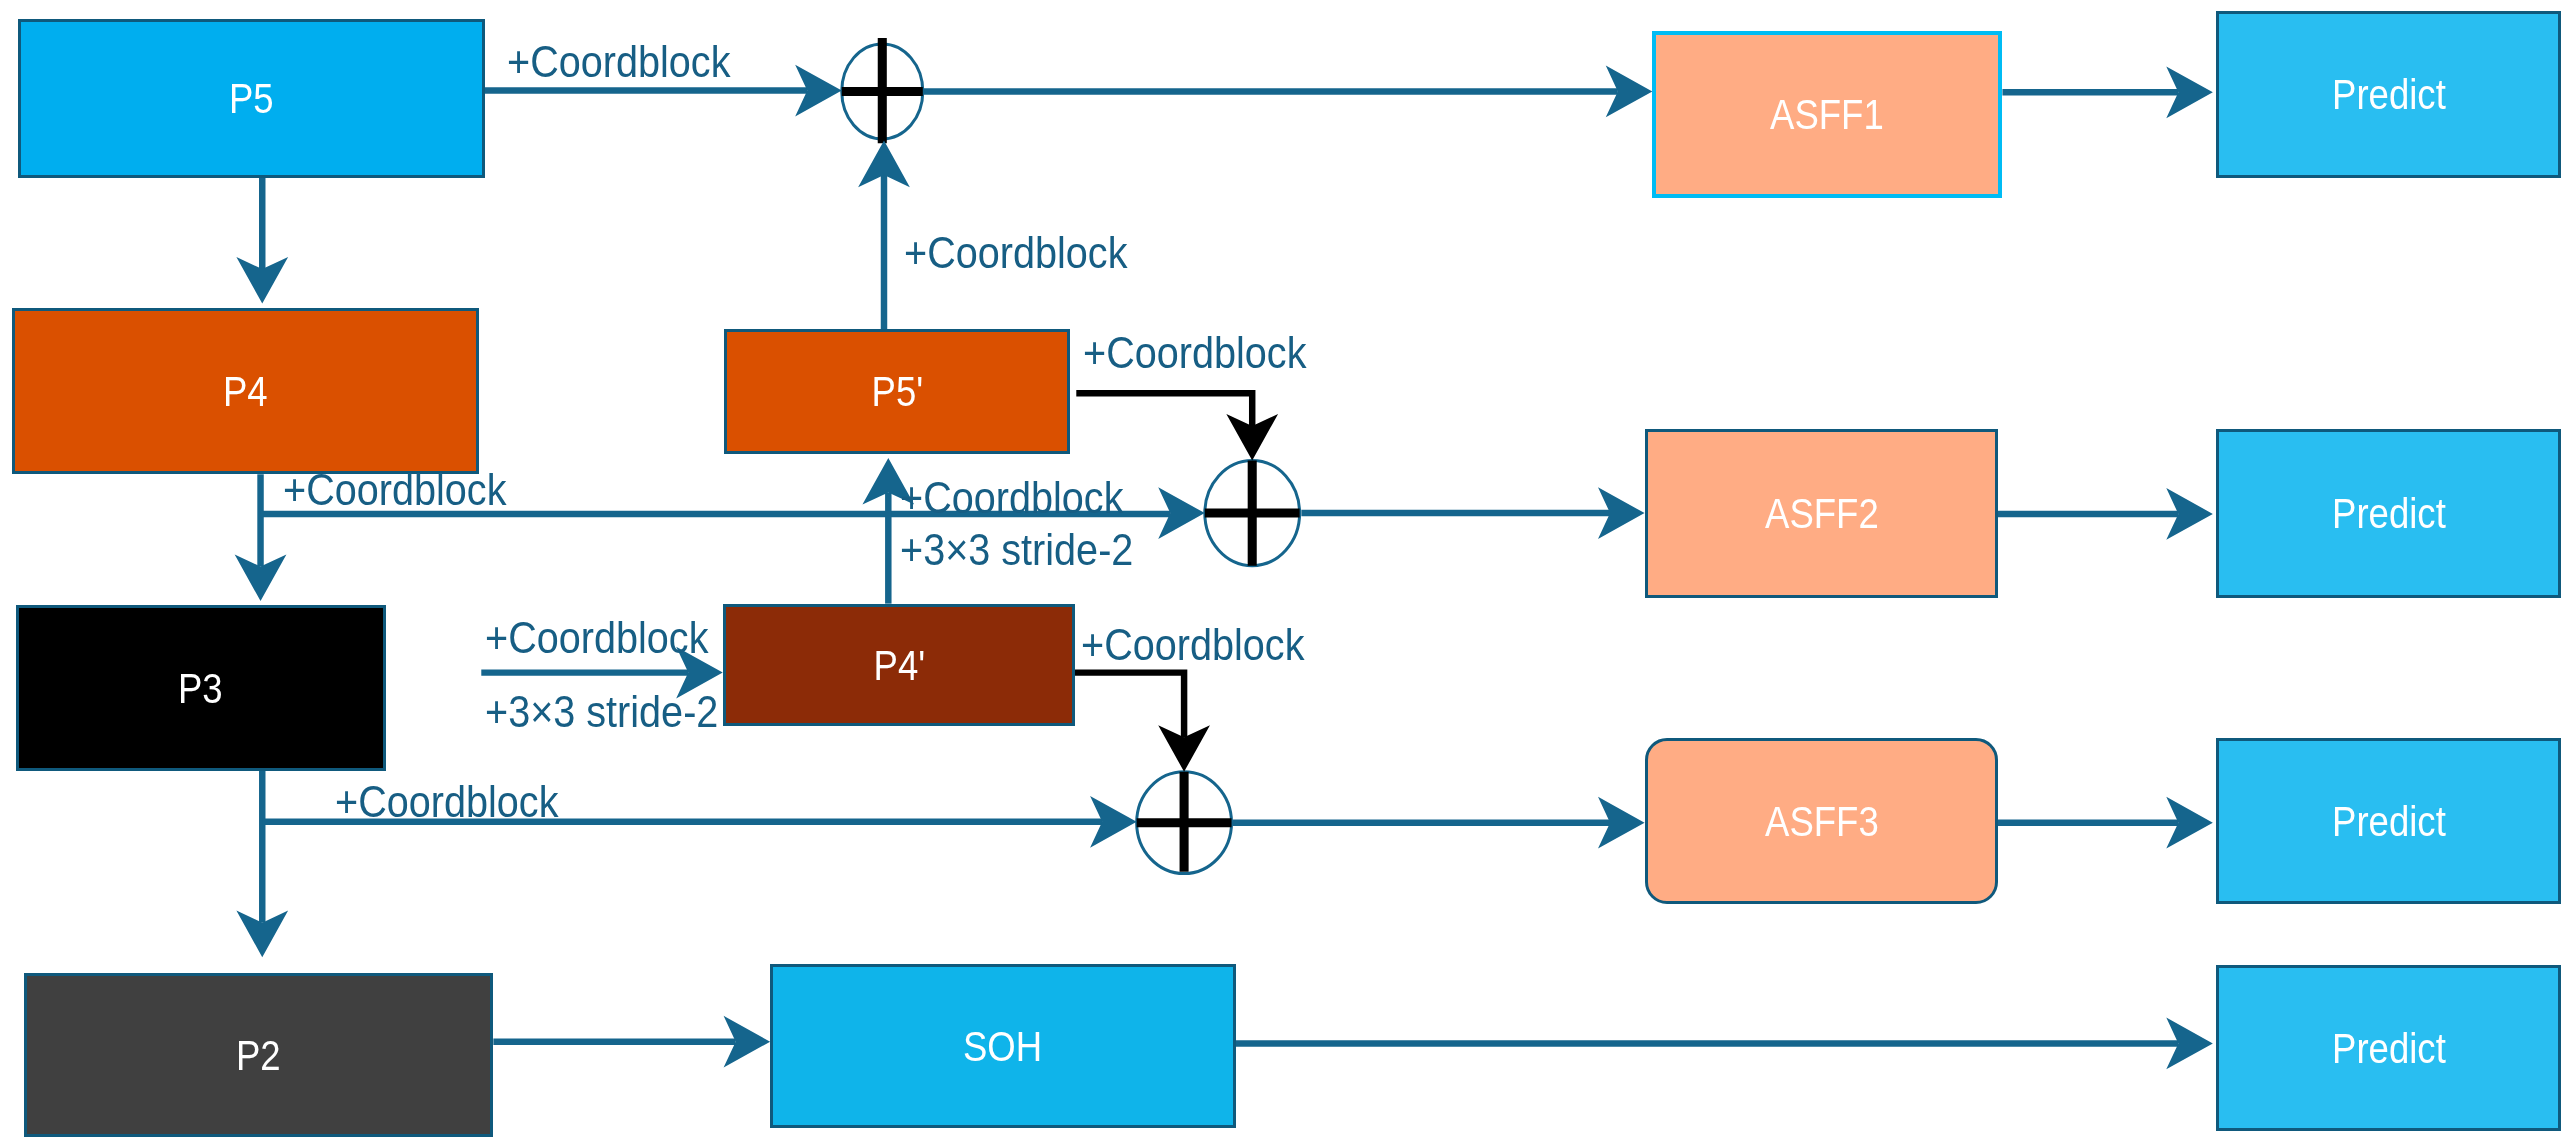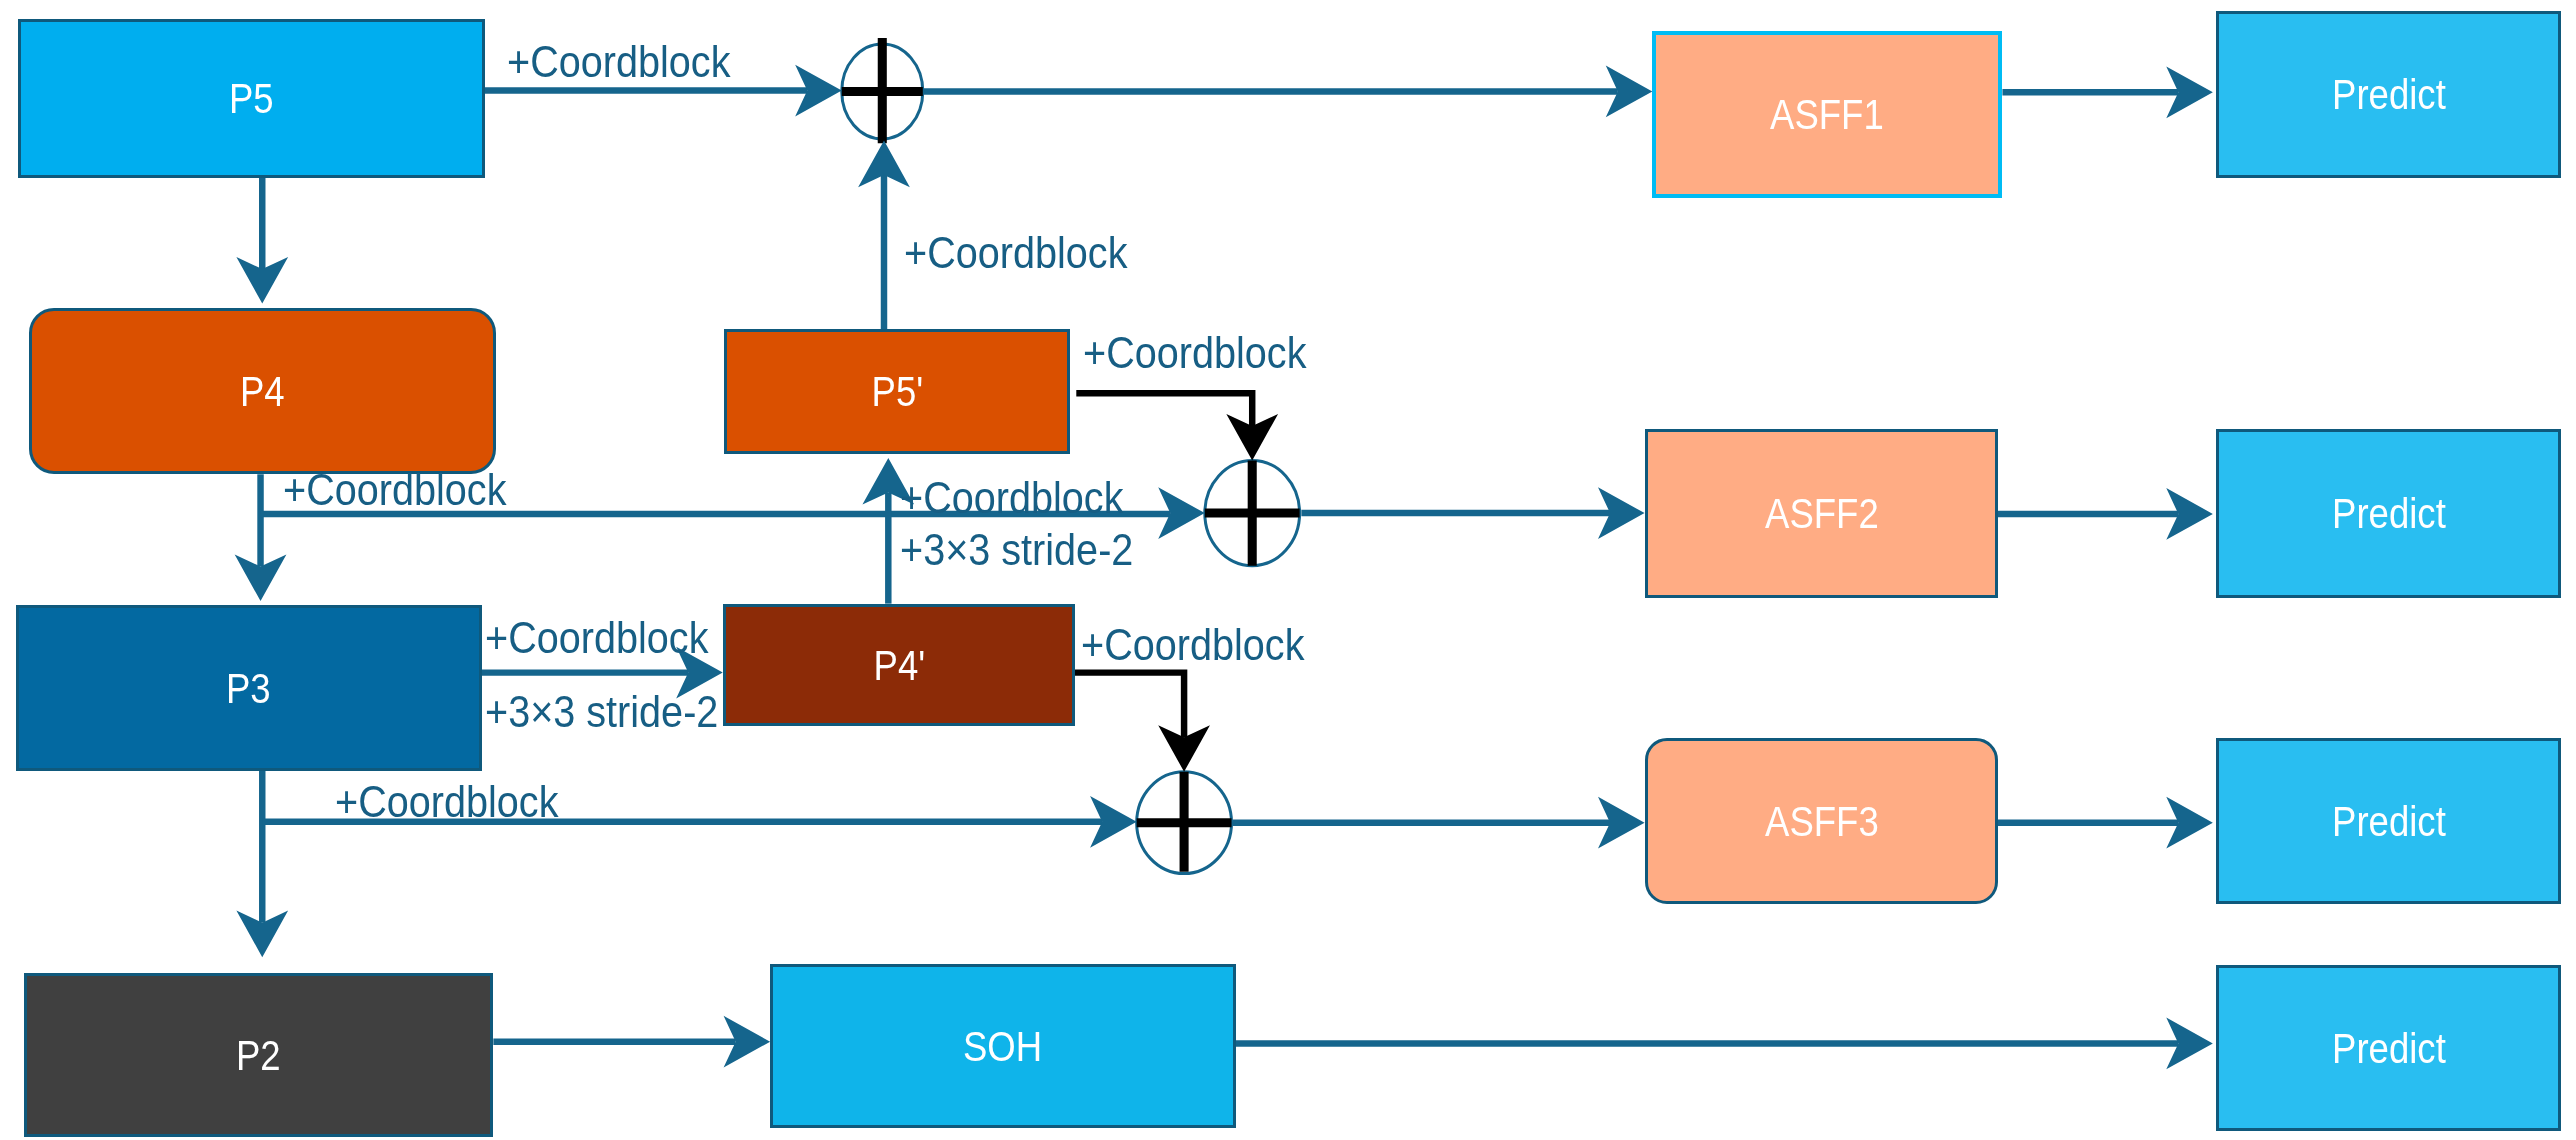--- a/index.html
+++ b/index.html
@@ -12,22 +12,22 @@
   .sum-cross{stroke:#000000;stroke-width:10.5;fill:none;}
   .ah-t{fill:#15658D;}
   .ah-b{fill:#000000;}
   .box{position:absolute;display:flex;align-items:center;justify-content:center;
        box-sizing:border-box;border:3.4px solid #0F597C;}
   .box .lbl{color:#ffffff;font-size:43px;transform:scaleX(.85);white-space:nowrap;}
   .elabel{position:absolute;color:#175E84;font-size:45px;line-height:1.05;
           transform:scaleX(.88);transform-origin:left top;white-space:nowrap;}
   
   .b-p5   {left:18px;  top:19px;  width:467px;height:159px;background:#00AEEF;}
-  .b-p4   {left:29px;  top:308px; width:467px;height:166px;background:#DA5000;border-radius:25px;}
-  .b-p3   {left:15.5px;  top:605px; width:466px;height:166px;background:#0369a1;text-align:right;}
+  .b-p4   {left:12px;  top:308px; width:467px;height:166px;background:#DA5000;}
+  .b-p3   {left:15.5px;  top:605px; width:370px;height:166px;background:#000000;text-align:right;}
   .b-p2   {left:24px;  top:961px;width:469px;height:164px;background:#404040;margin-top:12px;}
   .b-p5p  {left:724px; top:329px; width:346px;height:125px;background:#DA5000;}
   .b-p4p  {left:723px; top:604px; width:352px;height:122px;background:#8C2B07;}
   .b-soh  {left:770px; top:964px;width:466px;height:164px;background:#0FB4EA;}
   .b-asff1{left:1652px;top:11.2px;  width:350px;height:167px;background:#FFAC84;border-color:#00BCF4;border-width:4.3px;margin-top:20px;}
   .b-asff2{left:1645px;top:429px; width:353px;height:169px;background:#FFAC84;justify-content:center;}
   .b-asff3{left:1645px;top:738px; width:353px;height:166px;background:#FFAC84;border-radius:22px;}
   .b-pr1  {left:2216px;top:11.2px;  width:345px;height:167px;background:#29BEF1;}
   .b-pr2  {left:2216px;top:429px; width:345px;height:169px;background:#29BEF1;}
   .b-pr3  {left:2216px;top:738px; width:345px;height:166px;background:#29BEF1;}

